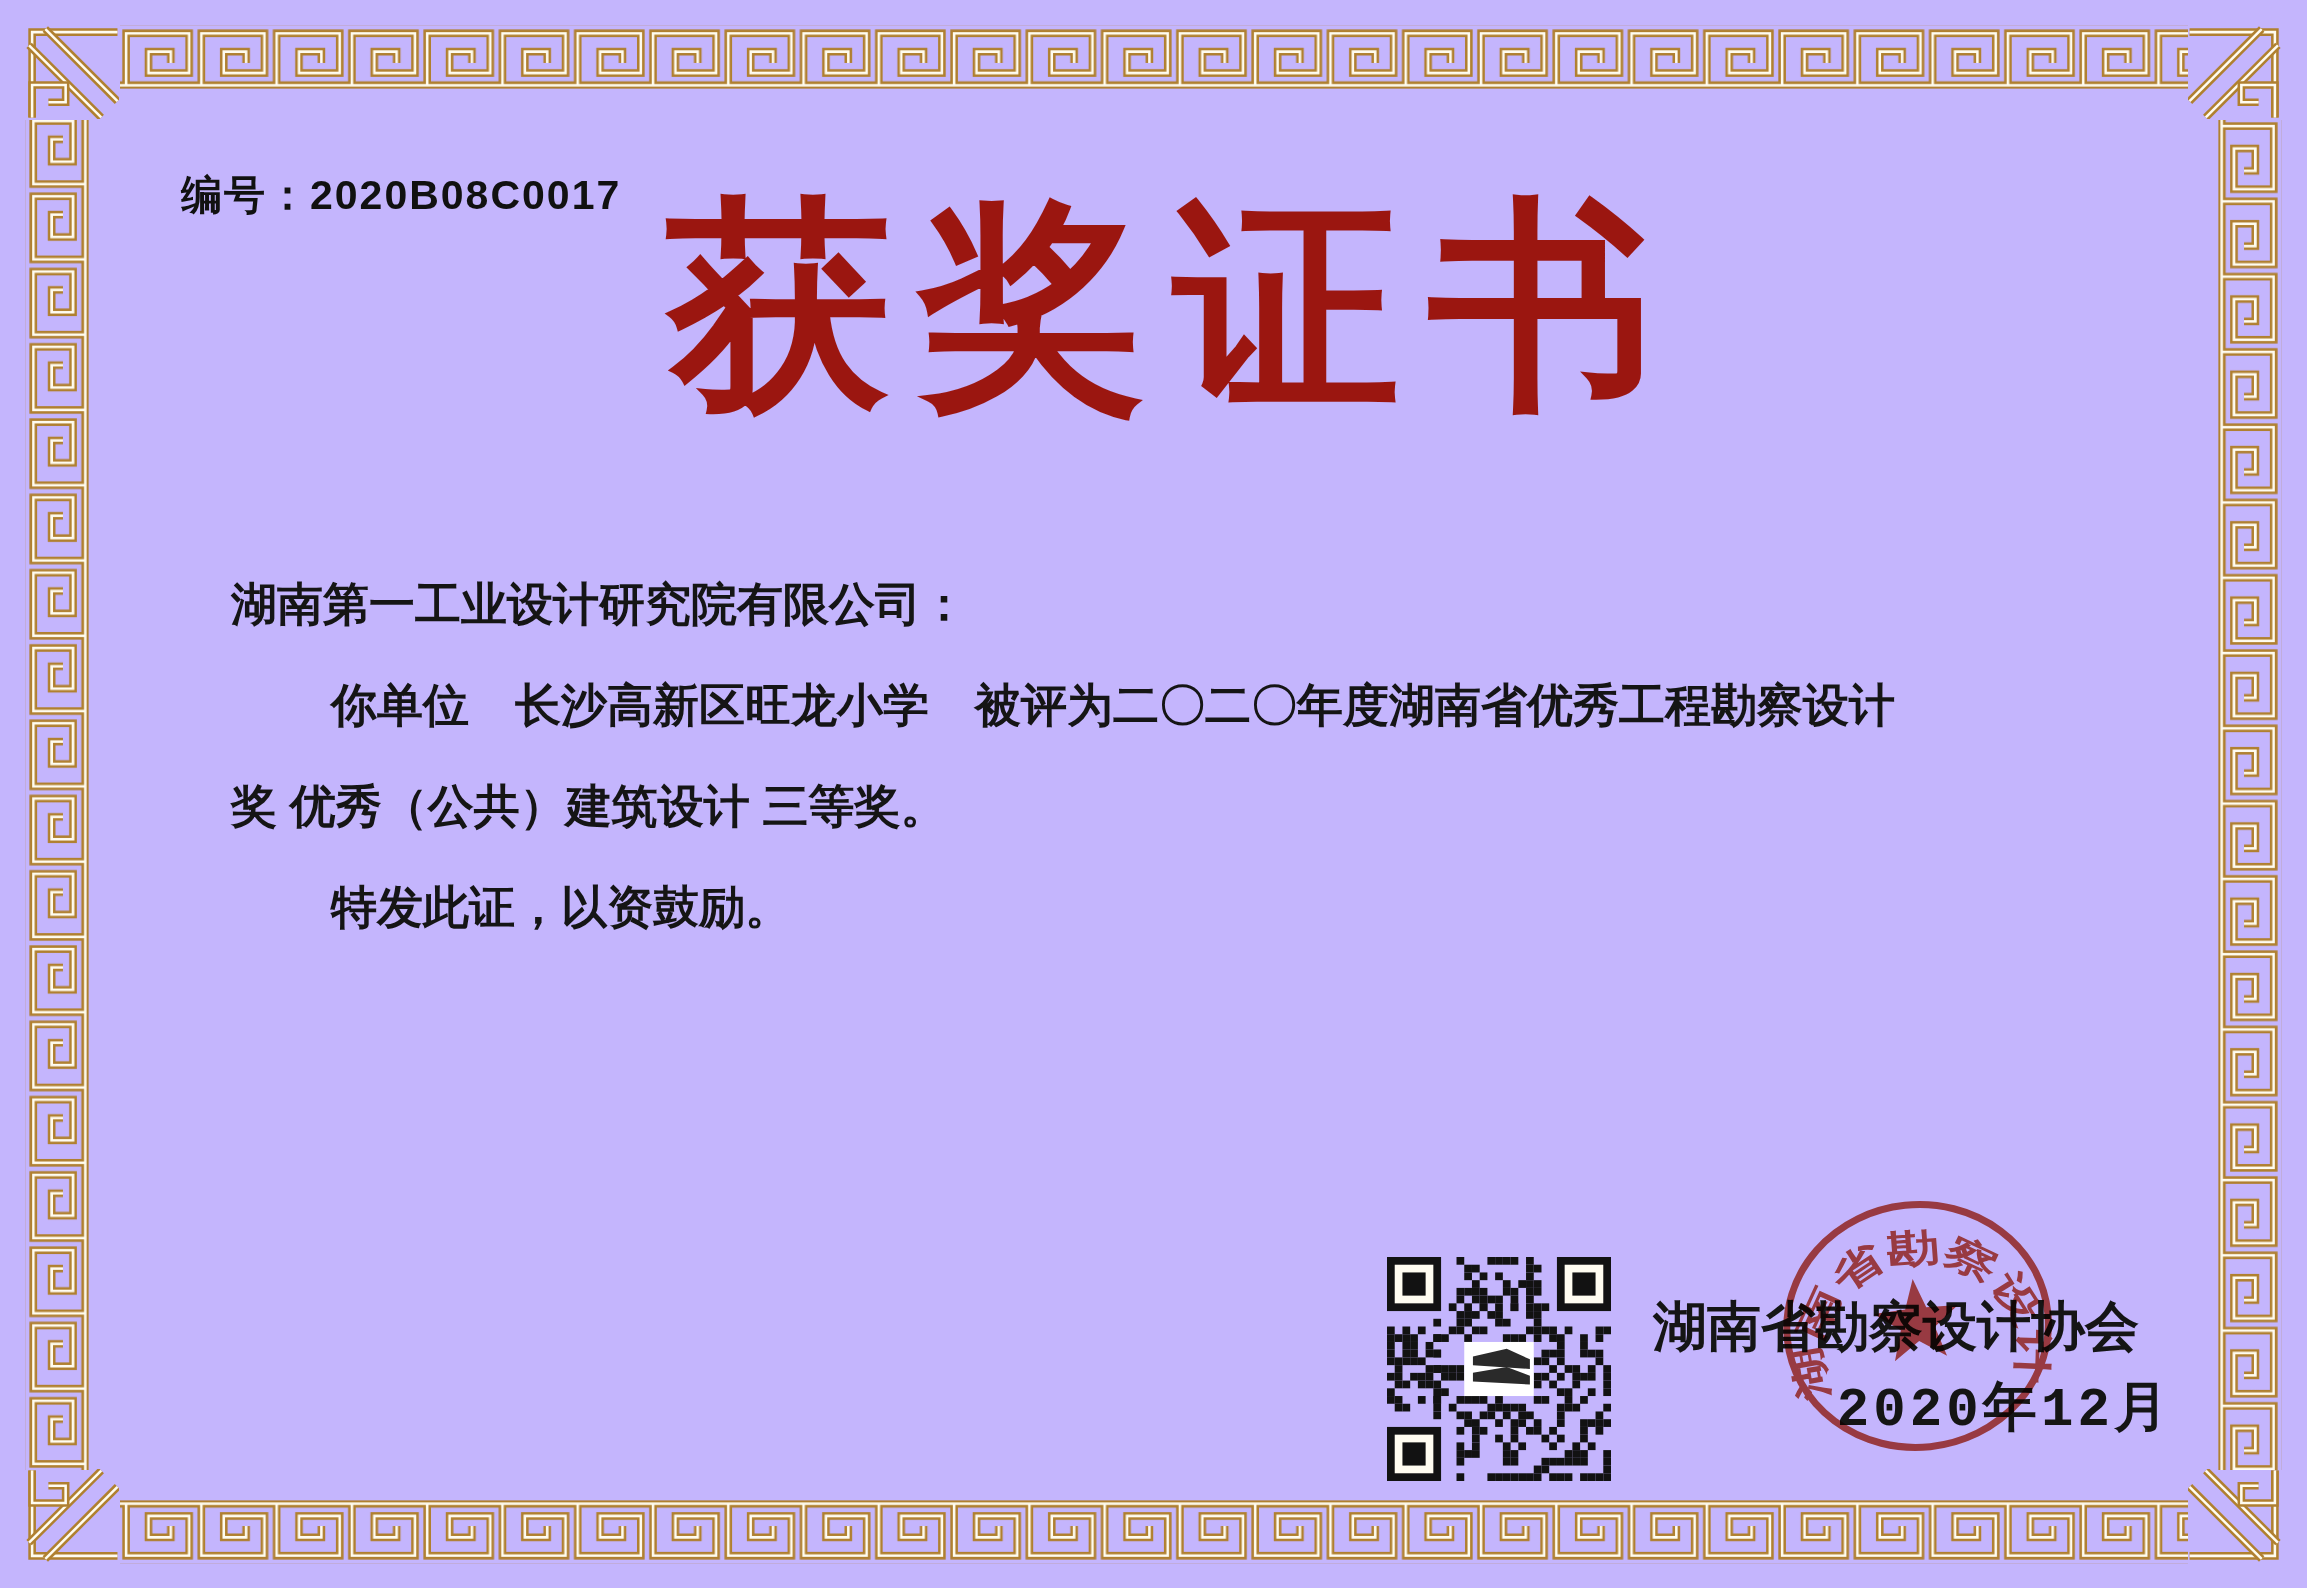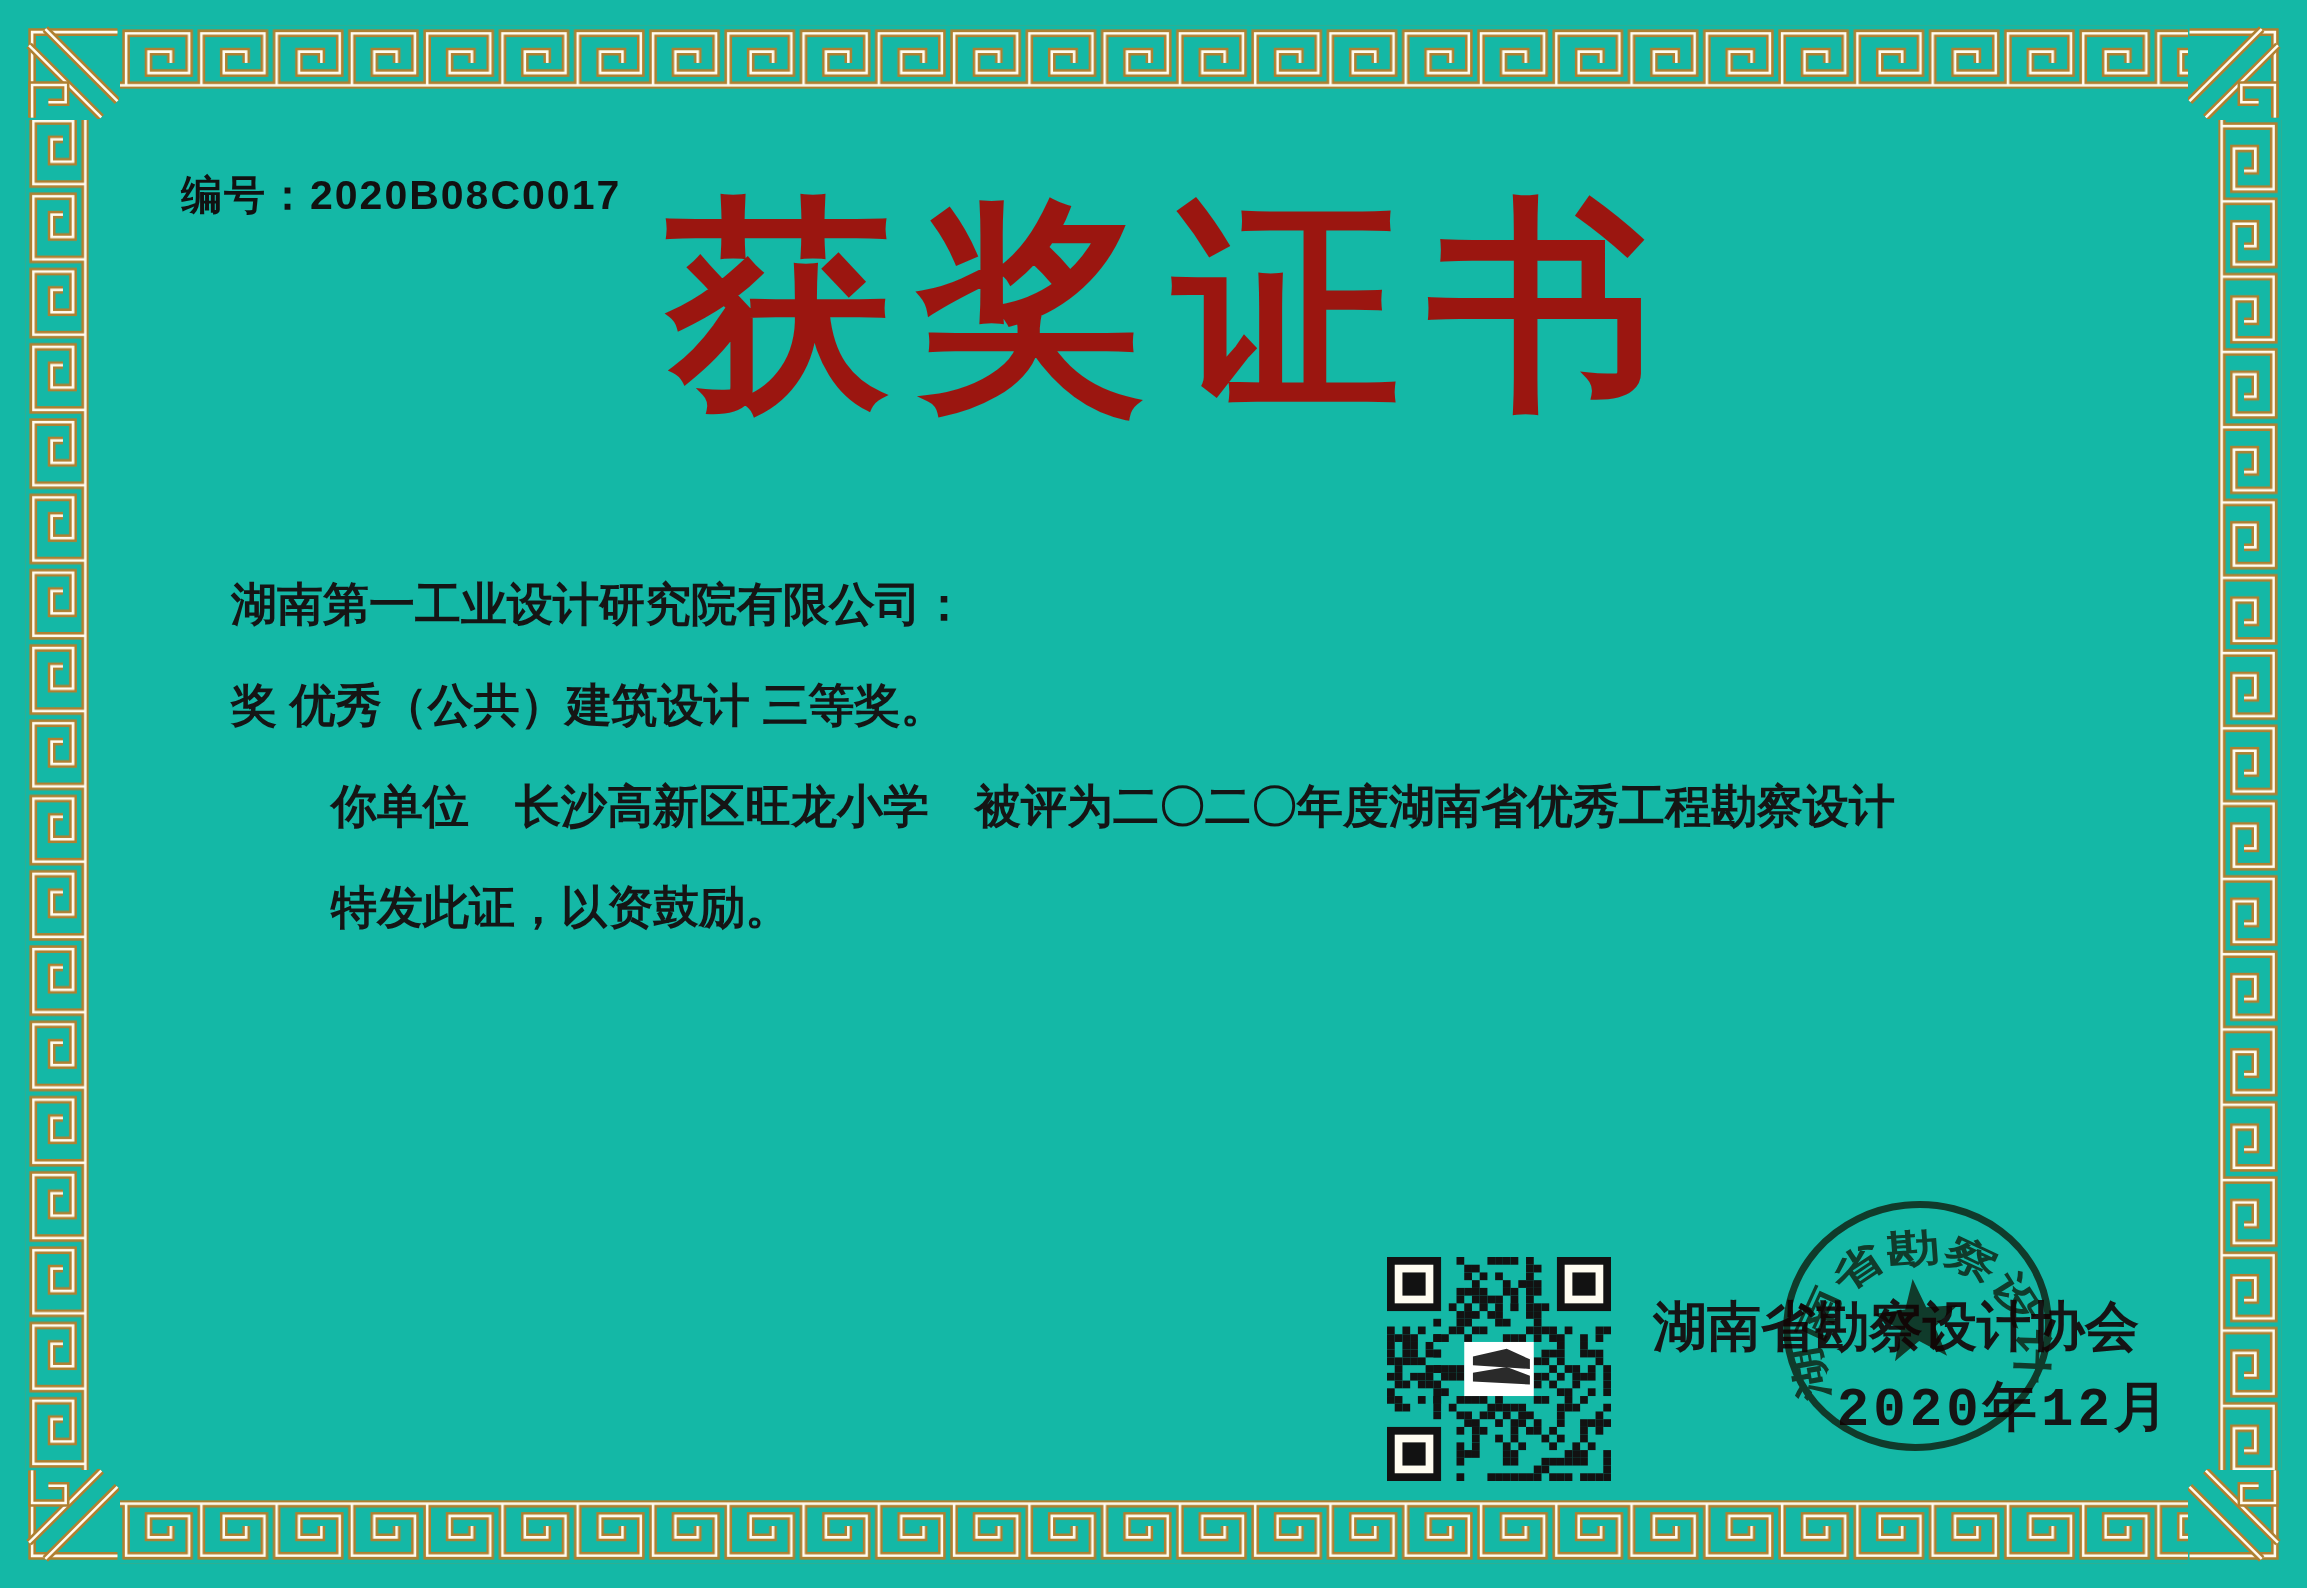--- a/index.html
+++ b/index.html
@@ -1,16 +1,16 @@
 <!DOCTYPE html>
 <html style="font-size:8.1px"><head>
 <meta charset="utf-8">
 <style>
   html,body{margin:0;padding:0;background:#fffcf0;}
-  .page{position:relative;width:2307px;height:1589px;background:#14b8a6;overflow:hidden;
+  .page{position:relative;width:2307px;height:1589px;background:#c4b5fd;overflow:hidden;
         font-family:"Liberation Sans",sans-serif;}
   
   .b-strip{position:absolute;}
   .b-top{left:120px;top:25.4px;}
   .b-bottom{left:120px;top:1500px;}
   .b-left{left:25.4px;top:120px;}
   .b-right{left:2218px;top:120px;}
   .corner{position:absolute;width:94px;height:94px;}
   .c-tl{left:25.4px;top:25.4px;}
   .c-tr{left:2188px;top:25.4px;transform:scaleX(-1);}
@@ -112,22 +112,22 @@
   </svg>
 
   <div class="serial">
     <span>编号：</span><span>2020B08C0017</span>
   </div>
 
   <div class="title">获奖证书</div>
 
   <div class="body">
     <div class="line">湖南第一工业设计研究院有限公司：</div>
+    <div class="line indent">你单位　长沙高新区旺龙小学　被评为二〇二〇年度湖南省优秀工程勘察设计</div>
     <div class="line">奖 优秀（公共）建筑设计 三等奖。</div>
-    <div class="line indent">你单位　长沙高新区旺龙小学　被评为二〇二〇年度湖南省优秀工程勘察设计</div>
     <div class="line indent">特发此证，以资鼓励。</div>
   </div>
 
   <svg id="qr-svg" class="qr" viewBox="0 0 464 464">
       <rect x="144" y="0" width="16" height="16" fill="#121212"></rect>
       <rect x="208" y="0" width="16" height="16" fill="#121212"></rect>
       <rect x="224" y="0" width="16" height="16" fill="#121212"></rect>
       <rect x="240" y="0" width="16" height="16" fill="#121212"></rect>
       <rect x="256" y="0" width="16" height="16" fill="#121212"></rect>
       <rect x="288" y="0" width="16" height="16" fill="#121212"></rect>

